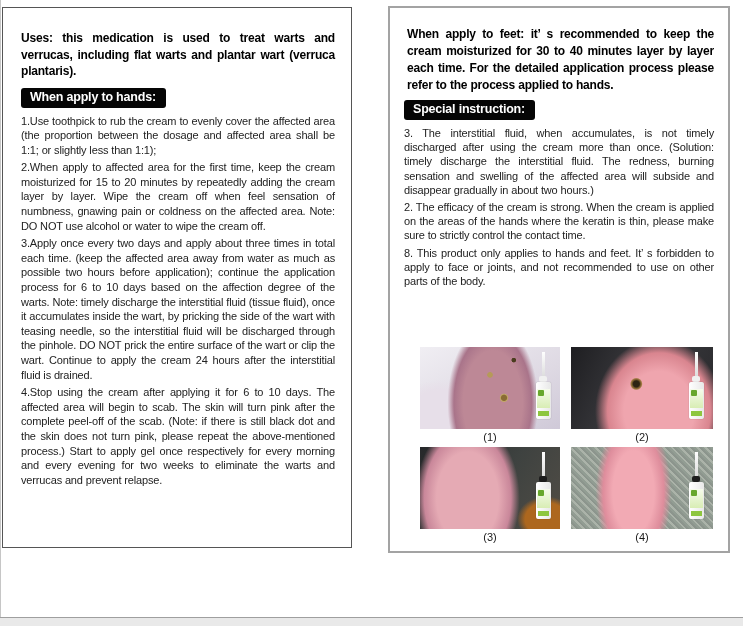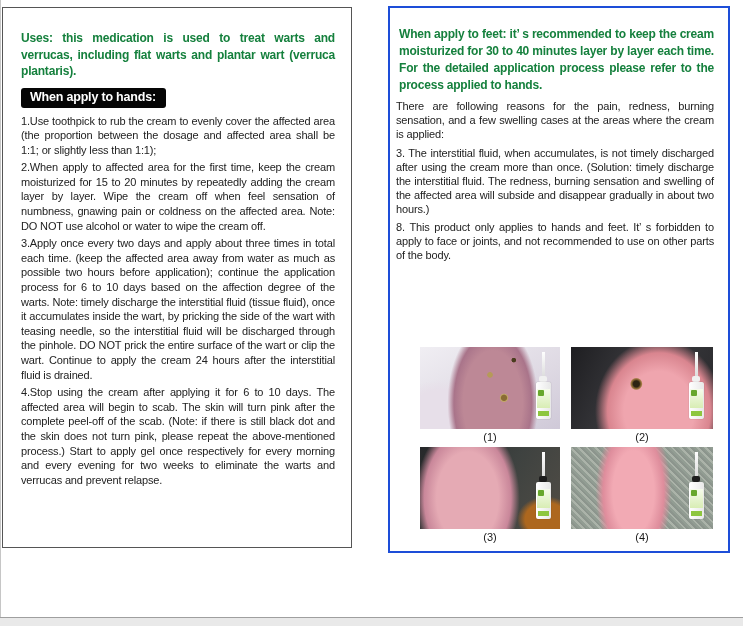--- a/index.html
+++ b/index.html
@@ -3,23 +3,23 @@
 <meta charset="utf-8">
 <style>
   html,body{margin:0;padding:0;background:#fff;}
   #page{position:relative;width:743px;height:626px;background:#ffffff;overflow:hidden;
         font-family:"Liberation Sans", sans-serif;color:#1d1d1d;}
   .edge-left{position:absolute;left:0;top:0;bottom:0;width:1px;background:#c6c6c6;}
   .bottom-strip{position:absolute;left:0;right:0;bottom:0;height:8px;background:#e9e9e9;border-top:1px solid #9f9f9f;}
 
   .panel{position:absolute;box-sizing:border-box;background:#fff;overflow:hidden;}
   #panel-left{left:2px;top:7px;width:350px;height:541px;border:1px solid #555;padding:22px 16px 0 18px;}
-  #panel-right{left:388px;top:6px;width:342px;height:547px;border:2px solid #1d4ed8;padding:18px 14px 0 6px;}
+  #panel-right{left:388px;top:6px;width:342px;height:547px;border:2px solid #a3a3a3;padding:18px 14px 0 14px;}
 
-  .lead{font-weight:bold;font-size:12px;line-height:16.5px;letter-spacing:-0.2px;color:#15803d;
+  .lead{font-weight:bold;font-size:12px;line-height:16.5px;letter-spacing:-0.2px;color:#000000;
         text-align:justify;margin:0 0 7px 0;}
   #panel-right .lead{line-height:17px;padding-left:3px;margin-bottom:5px;}
 
   .pill{display:inline-block;background:#050505;color:#ffffff;font-weight:bold;
         font-size:12.5px;line-height:15px;padding:2px 10px 3px 9px;border-radius:3px;
         letter-spacing:-0.2px;margin:1px 0 6px 0;}
 
   .body-text{font-size:11px;letter-spacing:-0.15px;text-align:justify;color:#222;margin:0 0 3px 0;}
   #panel-left .body-text{line-height:14.6px;}
   #panel-right .body-text{line-height:14.2px;}
@@ -73,22 +73,23 @@
     <p class="lead">Uses: this medication is used to treat warts and verrucas, including flat warts and plantar wart (verruca plantaris).</p>
     <span class="pill">When apply to hands:</span>
     <p class="body-text">1.Use toothpick to rub the cream to evenly cover the affected area (the proportion between the dosage and affected area shall be 1:1; or slightly less than 1:1);</p>
     <p class="body-text">2.When apply to affected area for the first time, keep the cream moisturized for 15 to 20 minutes by repeatedly adding the cream layer by layer. Wipe the cream off when feel sensation of numbness, gnawing pain or coldness on the affected area. Note: DO NOT use alcohol or water to wipe the cream off.</p>
     <p class="body-text">3.Apply once every two days and apply about three times in total each time. (keep the affected area away from water as much as possible two hours before application); continue the application process for 6 to 10 days based on the affection degree of the warts. Note: timely discharge the interstitial fluid (tissue fluid), once it accumulates inside the wart, by pricking the side of the wart with teasing needle, so the interstitial fluid will be discharged through the pinhole. DO NOT prick the entire surface of the wart or clip the wart. Continue to apply the cream 24 hours after the interstitial fluid is drained.</p>
     <p class="body-text">4.Stop using the cream after applying it for 6 to 10 days. The affected area will begin to scab. The skin will turn pink after the complete peel-off of the scab. (Note: if there is still black dot and the skin does not turn pink, please repeat the above-mentioned process.) Start to apply gel once respectively for every morning and every evening for two weeks to eliminate the warts and verrucas and prevent relapse.</p>
   </section>
 
   <section class="panel" id="panel-right">
     <p class="lead">When apply to feet: it’ s recommended to keep the cream moisturized for 30 to 40 minutes layer by layer each time. For the detailed application process please refer to the process applied to hands.</p>
-    <p class="body-text intro">There are following reasons for the pain, redness, burning sensation, and a few swelling cases at the areas where the cream is applied:</p>
+    <span class="pill">Special instruction:</span>
     <p class="body-text">3. The interstitial fluid, when accumulates, is not timely discharged after using the cream more than once. (Solution: timely discharge the interstitial fluid. The redness, burning sensation and swelling of the affected area will subside and disappear gradually in about two hours.)</p>
+    <p class="body-text">2. The efficacy of the cream is strong. When the cream is applied on the areas of the hands where the keratin is thin, please make sure to strictly control the contact time.</p>
     <p class="body-text">8. This product only applies to hands and feet. It’ s forbidden to apply to face or joints, and not recommended to use on other parts of the body.</p>
 
     <div class="photo-grid">
 
       <figure class="figure">
         <div class="photo ph1">
           <div class="bottle">
             <div class="stem"></div>
               <div class="bulb"></div>
             <div class="bbody">

